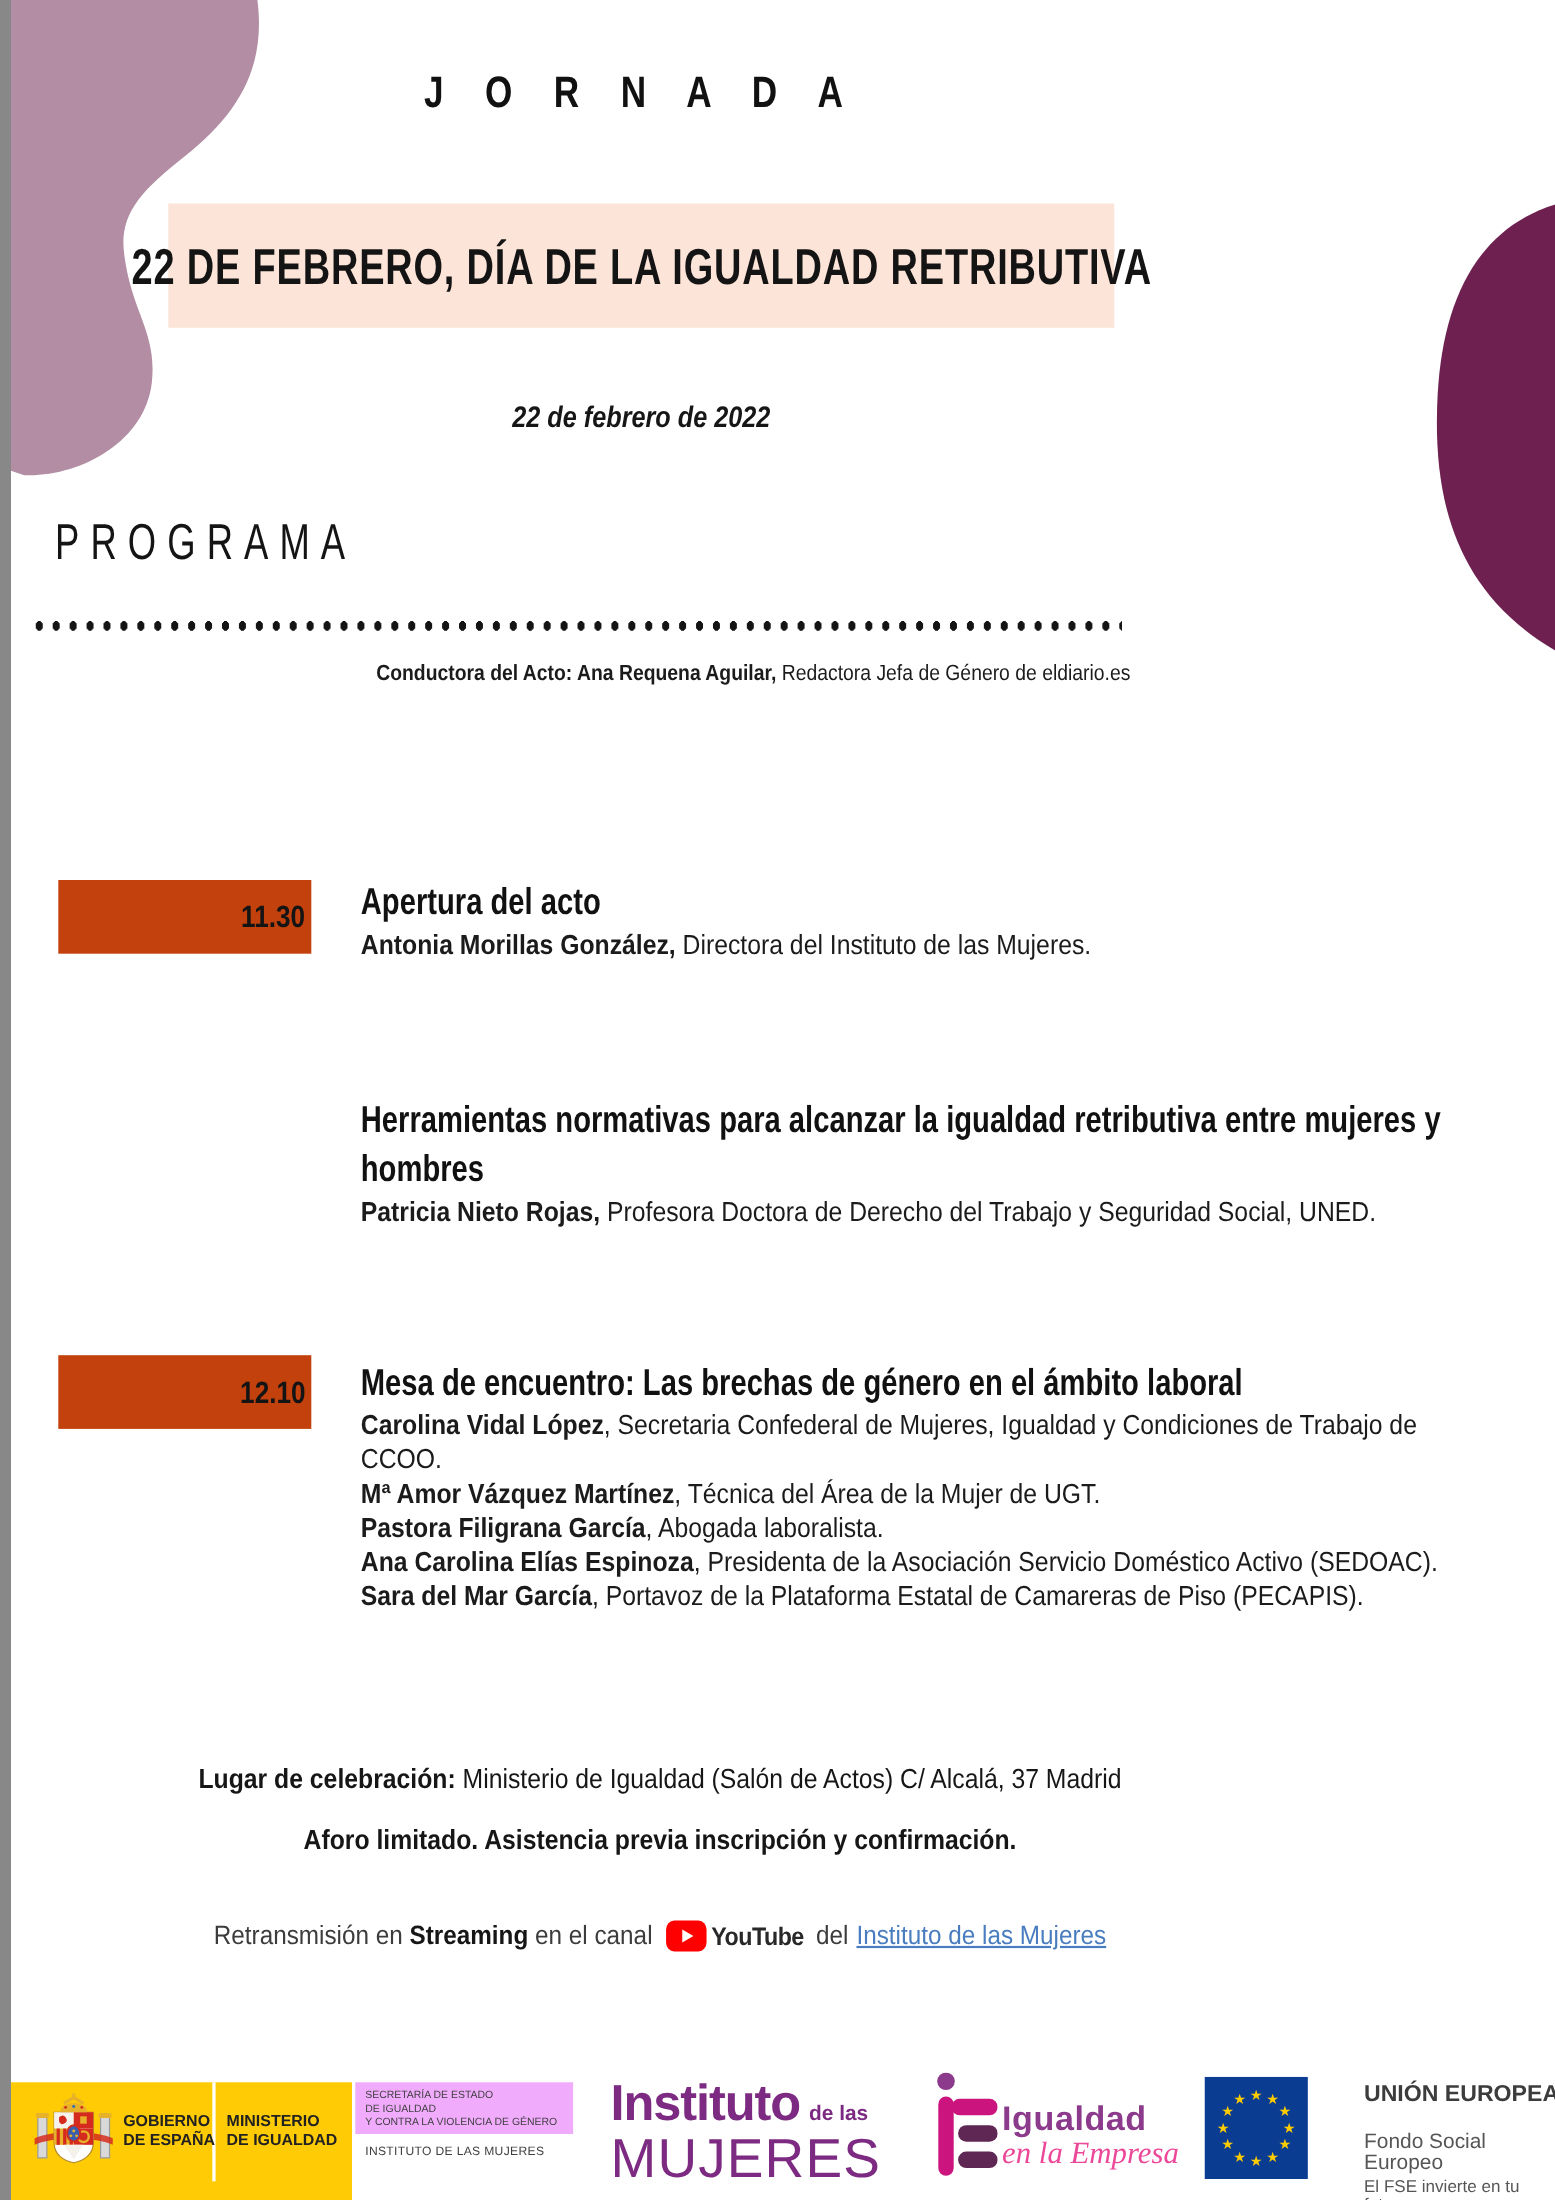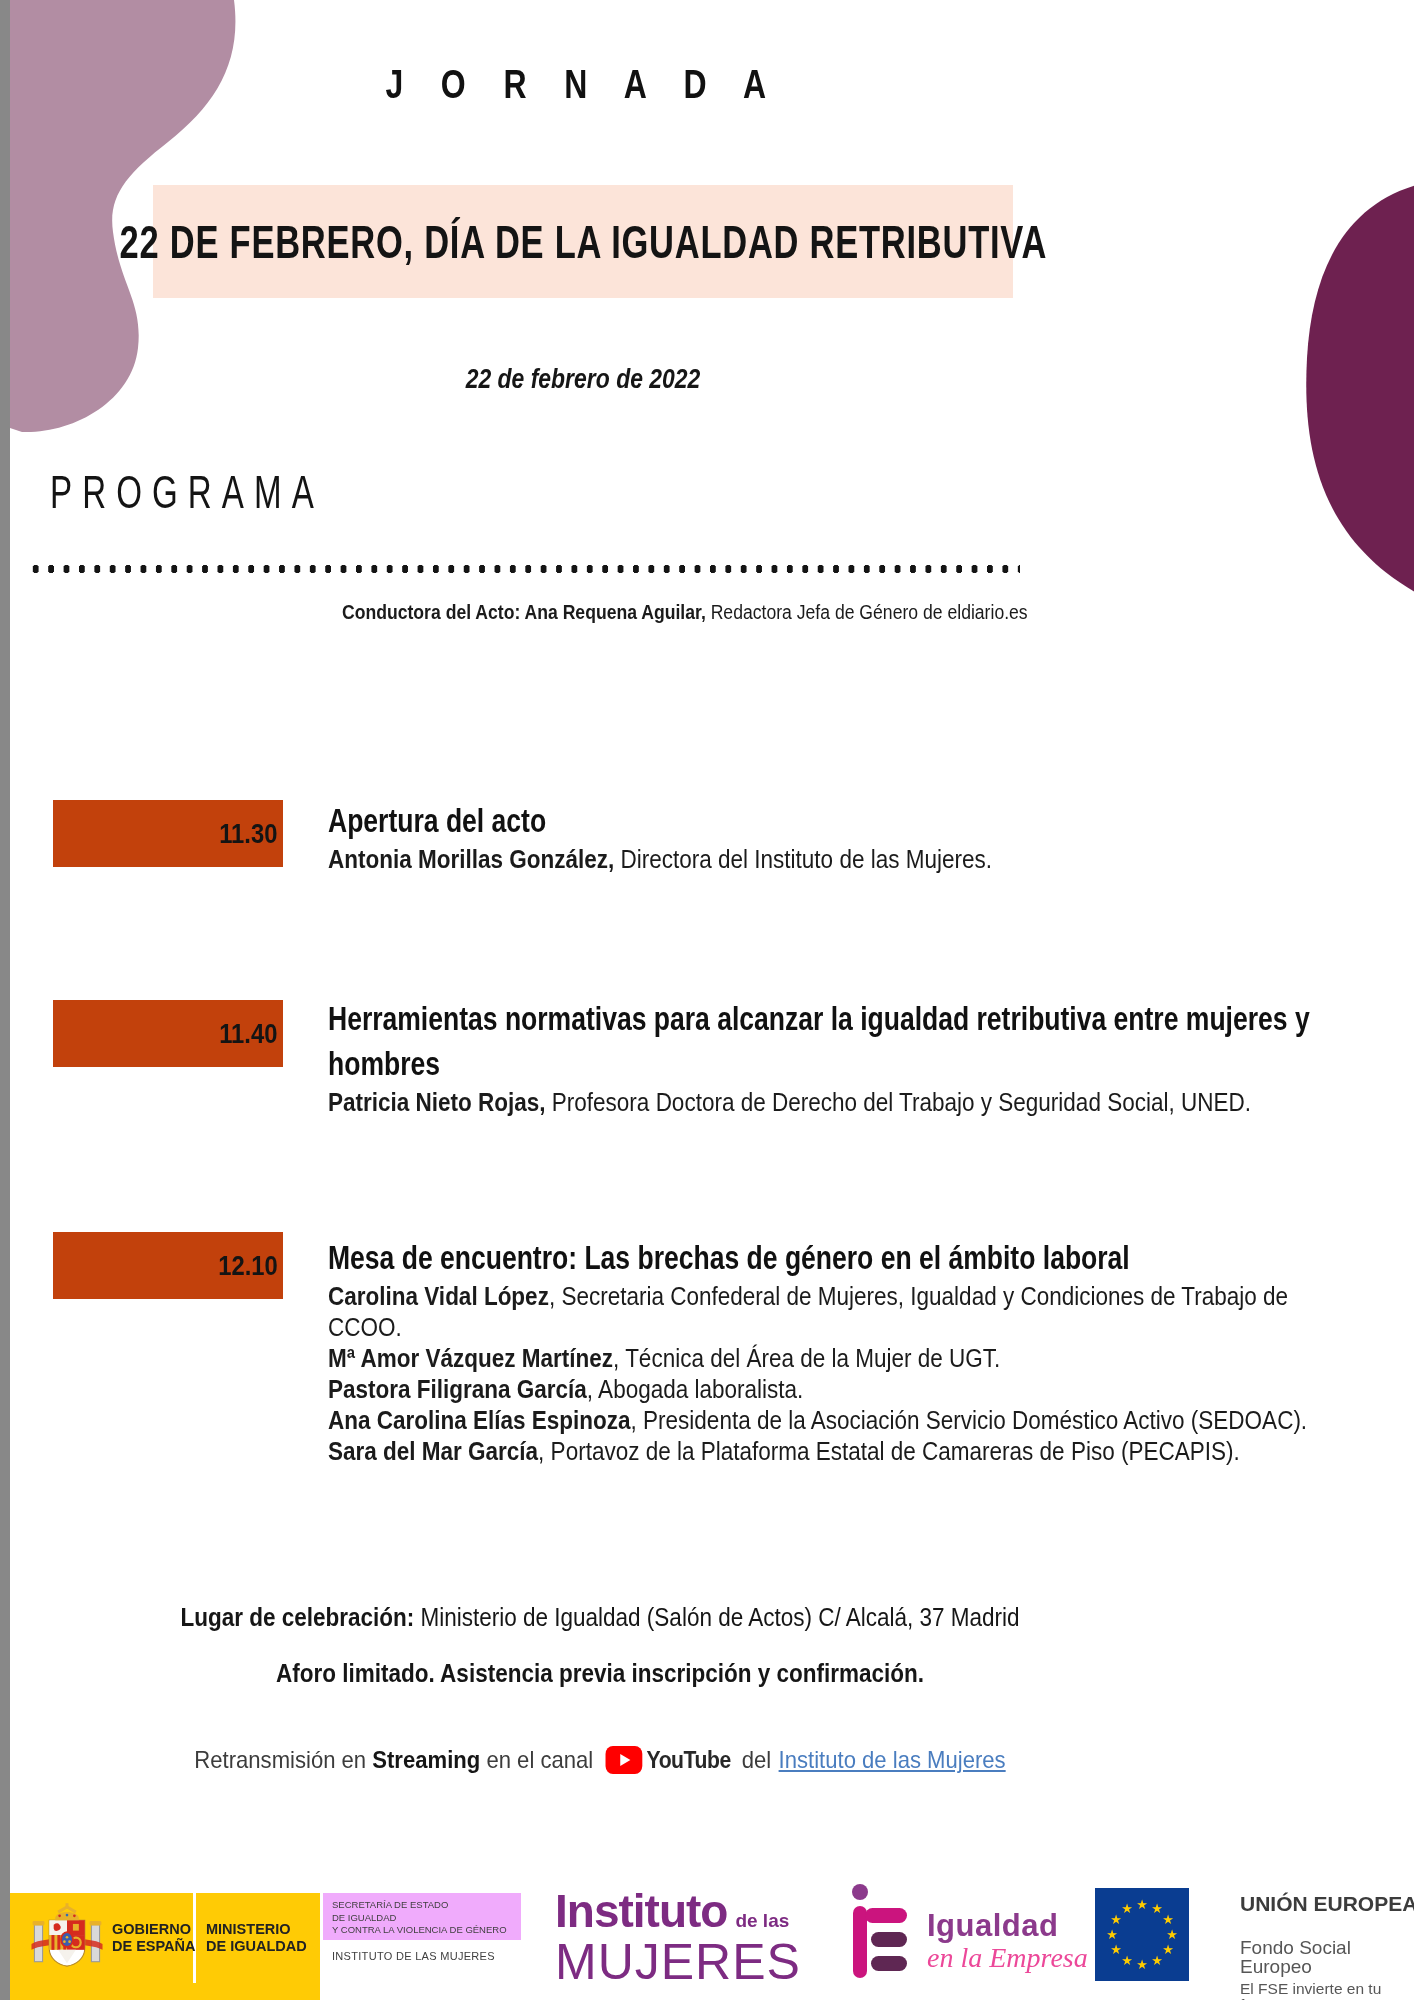--- a/index.html
+++ b/index.html
@@ -51,21 +51,21 @@
   .gov-t1{position:absolute;left:102px;top:28px;}
   .gov-t2{position:absolute;left:196px;top:28px;}
   .coat{position:absolute;left:20px;top:8px;}
   .secretaria{left:313px;top:1893px;width:198px;height:47px;background:#f0abfc;
               font-size:9.5px;line-height:12.5px;color:#3f3f3f;padding:6px 0 0 9px;box-sizing:border-box;}
   .inst-small{left:322px;top:1950px;font-size:11px;color:#3f3f3f;letter-spacing:.3px;}
   .inst-logo{left:545px;top:1888px;color:#7d2b82;line-height:1;}
   .inst-l1{font-size:46px;font-weight:bold;letter-spacing:-1px;}
   .inst-delas{font-size:19px;font-weight:bold;margin-left:8px;}
   .inst-l2{font-size:50px;font-weight:normal;letter-spacing:1px;margin-top:3px;}
-  .ie-logo{left:835px;top:1884px;display:flex;gap:20px;align-items:flex-start;}
+  .ie-logo{left:835px;top:1884px;display:flex;gap:4px;align-items:flex-start;}
   .ie-text{margin-top:26px;line-height:1;}
   .ie-l1{font-size:31px;color:#8c3a8c;font-weight:bold;letter-spacing:.5px;}
   .ie-l2{font-size:28px;color:#ec4899;font-style:italic;font-family:"Liberation Serif",serif;margin-top:3px;}
   .eu-flag{left:1085px;top:1888px;}
   .eu-text{left:1230px;top:1893px;line-height:1;}
   .eu-l1{font-size:21px;font-weight:bold;color:#3c3c3c;}
   .eu-l2{font-size:19px;color:#565656;margin-top:24px;}
   .eu-l3{font-size:15.5px;color:#565656;margin-top:5px;}
 </style>
 </head>
@@ -94,23 +94,20 @@
   <div class="abs host-line"><span class="bold">Conductora del Acto: Ana Requena Aguilar,</span><span> Redactora Jefa de Género de eldiario.es</span></div>
 
   <div class="abs chip" style="top:800px">
     <span>11.30</span>
   </div>
   <div class="abs item" style="top:798px">
     <div class="item-title">Apertura del acto</div>
     <div class="speakers"><span class="bold">Antonia Morillas González,</span><span> Directora del Instituto de las Mujeres.</span></div>
   </div>
 
-  <div class="abs chip" style="top:1000px">
-    <span>11.40</span>
-  </div>
   <div class="abs item" style="top:996px">
     <div class="item-title">Herramientas normativas para alcanzar la igualdad retributiva entre mujeres y hombres</div>
     <div class="speakers"><span class="bold">Patricia Nieto Rojas,</span><span> Profesora Doctora de Derecho del Trabajo y Seguridad Social, UNED.</span></div>
   </div>
 
   <div class="abs chip" style="top:1232px">
     <span>12.10</span>
   </div>
   <div class="abs item" style="top:1235px">
     <div class="item-title">Mesa de encuentro: Las brechas de género en el ámbito laboral</div>

